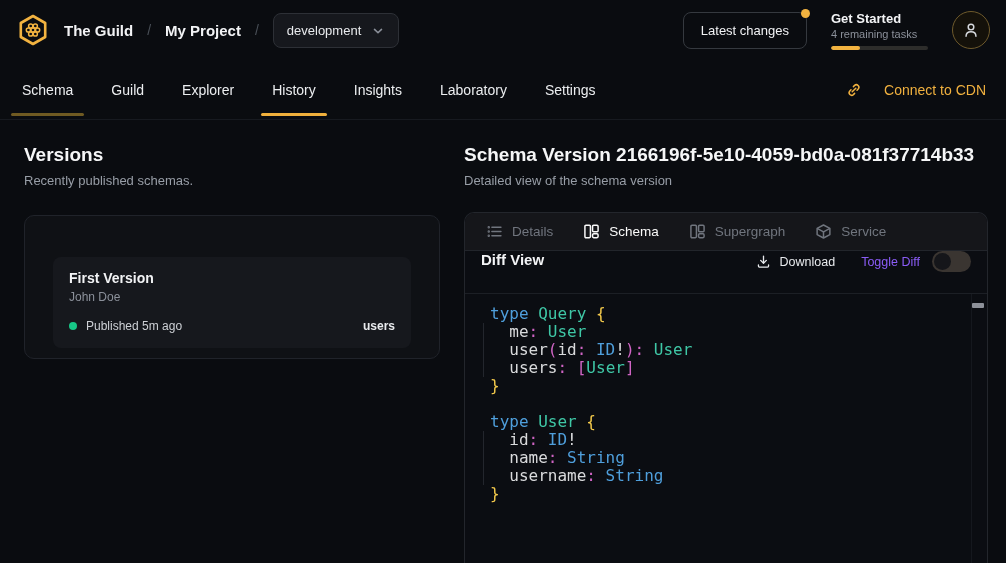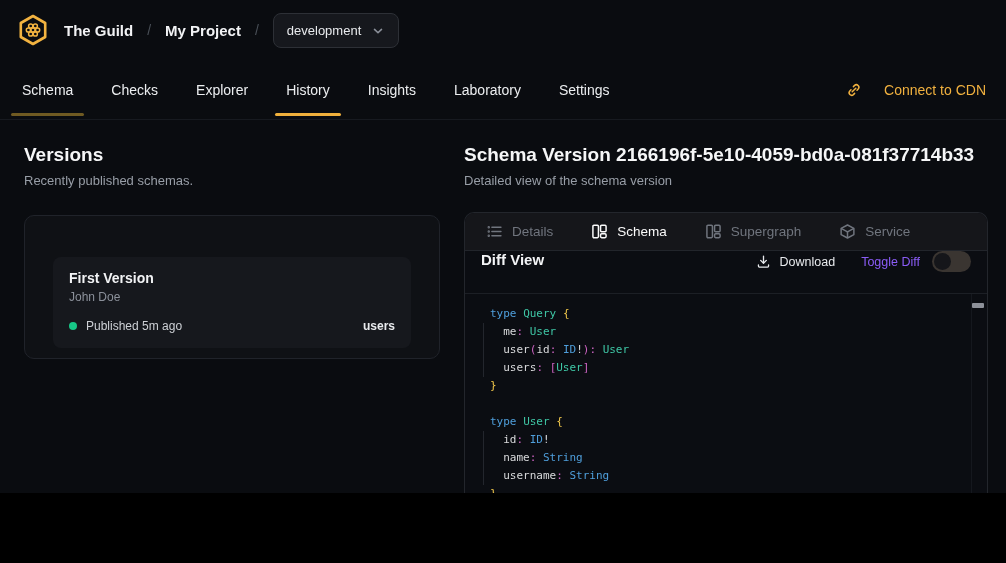--- a/index.html
+++ b/index.html
@@ -1,18 +1,18 @@
 <!DOCTYPE html>
 <html><head>
 <meta charset="utf-8">
 <style>
   * { margin:0; padding:0; box-sizing:border-box; }
   html,body { background:#000; }
   .app {
-    position:relative; width:1006px; height:493px; overflow:hidden;
+    position:relative; width:1006px; height:563px; overflow:hidden;
     background:#0a0c10; color:#e5e7eb;
     font-family:"Liberation Sans", sans-serif;
     display:flex; flex-direction:column;
   }
   
   .topbar { flex:0 0 60px; display:flex; align-items:center; justify-content:space-between; padding:0 16px; }
   .tb-left { display:flex; align-items:center; gap:14px; }
   .logo { display:flex; align-items:center; cursor:pointer; }
   .crumb { font-size:15px; font-weight:600; color:#f2f3f5; cursor:pointer; }
   .sep { color:#4a5058; font-size:14px; }
@@ -50,37 +50,37 @@
   .version-card-inner { background:#16181d; border-radius:8px; padding:13px 16px 15px; }
   .vc-title { font-size:14px; font-weight:600; color:#f2f3f5; }
   .vc-author { font-size:12px; color:#8b909a; margin-top:4px; }
   .vc-row { display:flex; align-items:center; margin-top:15px; }
   .vc-dot { width:8px; height:8px; border-radius:50%; background:#17c787; margin-right:9px; }
   .vc-status { font-size:12px; color:#cdd0d5; font-weight:500; }
   .vc-service { margin-left:auto; font-size:12px; font-weight:700; color:#e8eaed; }
   
   .detail-panel { margin-top:24px; flex:1; border:1px solid #23262c; border-bottom:none;
     border-radius:10px 10px 0 0; display:flex; flex-direction:column; overflow:hidden; background:#0b0d12; }
-  .detail-tabs { flex:0 0 38px; display:flex; align-items:center; gap:12px; padding:0 8px;
+  .detail-tabs { flex:0 0 38px; display:flex; align-items:center; gap:4px; padding:0 8px;
     background:#15161a; border-bottom:1px solid #22252b; }
   .dtab { display:flex; align-items:center; gap:9px; padding:0 13px; height:100%; font-size:13.5px;
     font-weight:500; color:#70757e; cursor:pointer; background:none; border:none; font-family:inherit; }
   .dtab.active { color:#fafafa; }
   .diff-row { flex:0 0 43px; display:flex; align-items:flex-start; padding:0 16px; border-bottom:1px solid #1c1f25; }
   .diff-title { font-size:15px; font-weight:700; color:#f3f4f6; }
   .diff-actions { margin-left:auto; display:flex; align-items:center; gap:26px; }
   .download-btn { display:flex; align-items:center; gap:9px; font-size:12.5px; color:#e8eaed; cursor:pointer;
     background:none; border:none; font-family:inherit; }
   .toggle-wrap { display:flex; align-items:center; gap:12px; }
   .toggle-label { font-size:12.5px; color:#8b5cf6; }
   .switch { width:39px; height:21px; border-radius:11px; background:#3a3531; position:relative; cursor:pointer; border:none; }
   .switch .knob { position:absolute; left:2px; top:2px; width:17px; height:17px; border-radius:50%; background:#15161a; transition:left .1s; }
   
   .code-area { flex:1; position:relative; padding:11px 22px 16px 14px; overflow:hidden;
-    font-family:"DejaVu Sans Mono", monospace; font-size:11px; line-height:18px; color:#d9dadc; }
+    font-family:"DejaVu Sans Mono", monospace; font-size:16px; line-height:18px; color:#d9dadc; }
   .code-line { position:relative; white-space:pre; padding-left:11px; }
   .code-line.guided::before { content:""; position:absolute; left:4px; top:0; bottom:0; width:1px; background:#23262d; }
   .tok-kw { color:#4f9fdc; }
   .tok-typ { color:#3fc7a6; }
   .tok-brace { color:#f2c84b; }
   .tok-pun { color:#cf64c4; }
   .tok-fld, .tok-pl { color:#d9dadc; }
   .gutter-line { position:absolute; top:0; bottom:0; right:15px; width:1px; background:#15181e; }
   .scroll-thumb { position:absolute; top:9px; right:3px; width:12px; height:5px; background:#8d9199; border-radius:1px; cursor:pointer; }
   svg { display:block; }
@@ -110,25 +110,46 @@
       <span class="sep">/</span>
       <button class="target-select">
         <span>development</span>
         <span class="chev">
           <svg width="14" height="14" viewBox="0 0 16 16" fill="none" stroke="currentColor" stroke-width="1.8" stroke-linecap="round" stroke-linejoin="round">
               <path d="M4 6.2 L8 10 L12 6.2"></path>
             </svg>
         </span>
       </button>
     </div>
+    <div class="tb-right">
+      <button class="latest-btn">
+        <span>Latest changes</span>
+        <span class="notif-dot"></span>
+      </button>
+      <div class="get-started">
+        <div class="gs-title">Get Started</div>
+        <div class="gs-sub">4 remaining tasks</div>
+        <div class="gs-bar">
+          <div class="gs-fill" style="width: 30%;"></div>
+        </div>
+      </div>
+      <button class="avatar">
+        <span>
+          <svg width="18" height="18" viewBox="0 0 16 16" fill="none" stroke="currentColor" stroke-width="1.3" stroke-linecap="round">
+            <circle cx="8" cy="5.4" r="2.5"></circle>
+            <path d="M3.6 13.6 c0-2.6 2-4.1 4.4-4.1 s4.4 1.5 4.4 4.1"></path>
+          </svg>
+        </span>
+      </button>
+    </div>
   </header>
 
   <nav class="mainnav">
     <button class="nav-tab hl-dim">Schema</button>
-    <button class="nav-tab">Checks</button>
+    <button class="nav-tab">Guild</button>
     <button class="nav-tab">Explorer</button>
     <button class="nav-tab hl-bright">History</button>
     <button class="nav-tab">Insights</button>
     <button class="nav-tab">Laboratory</button>
     <button class="nav-tab">Settings</button>
     <button class="cdn-link">
       <span>
         <svg width="16" height="16" viewBox="0 0 16 16" fill="none" stroke="currentColor" stroke-width="1.5" stroke-linecap="round" stroke-linejoin="round">
           <path d="M6.2 9.8 L9.8 6.2"></path>
           <path d="M7.4 4.6 l1.2-1.2 a2.55 2.55 0 0 1 3.6 3.6 L11 8.2"></path>

